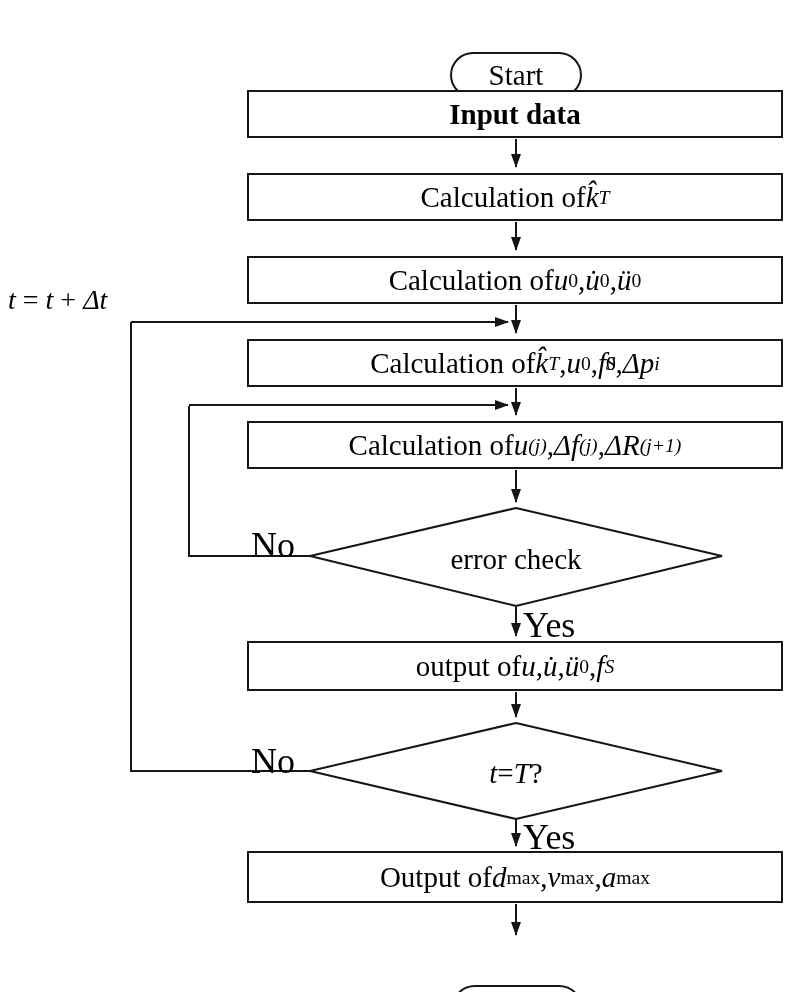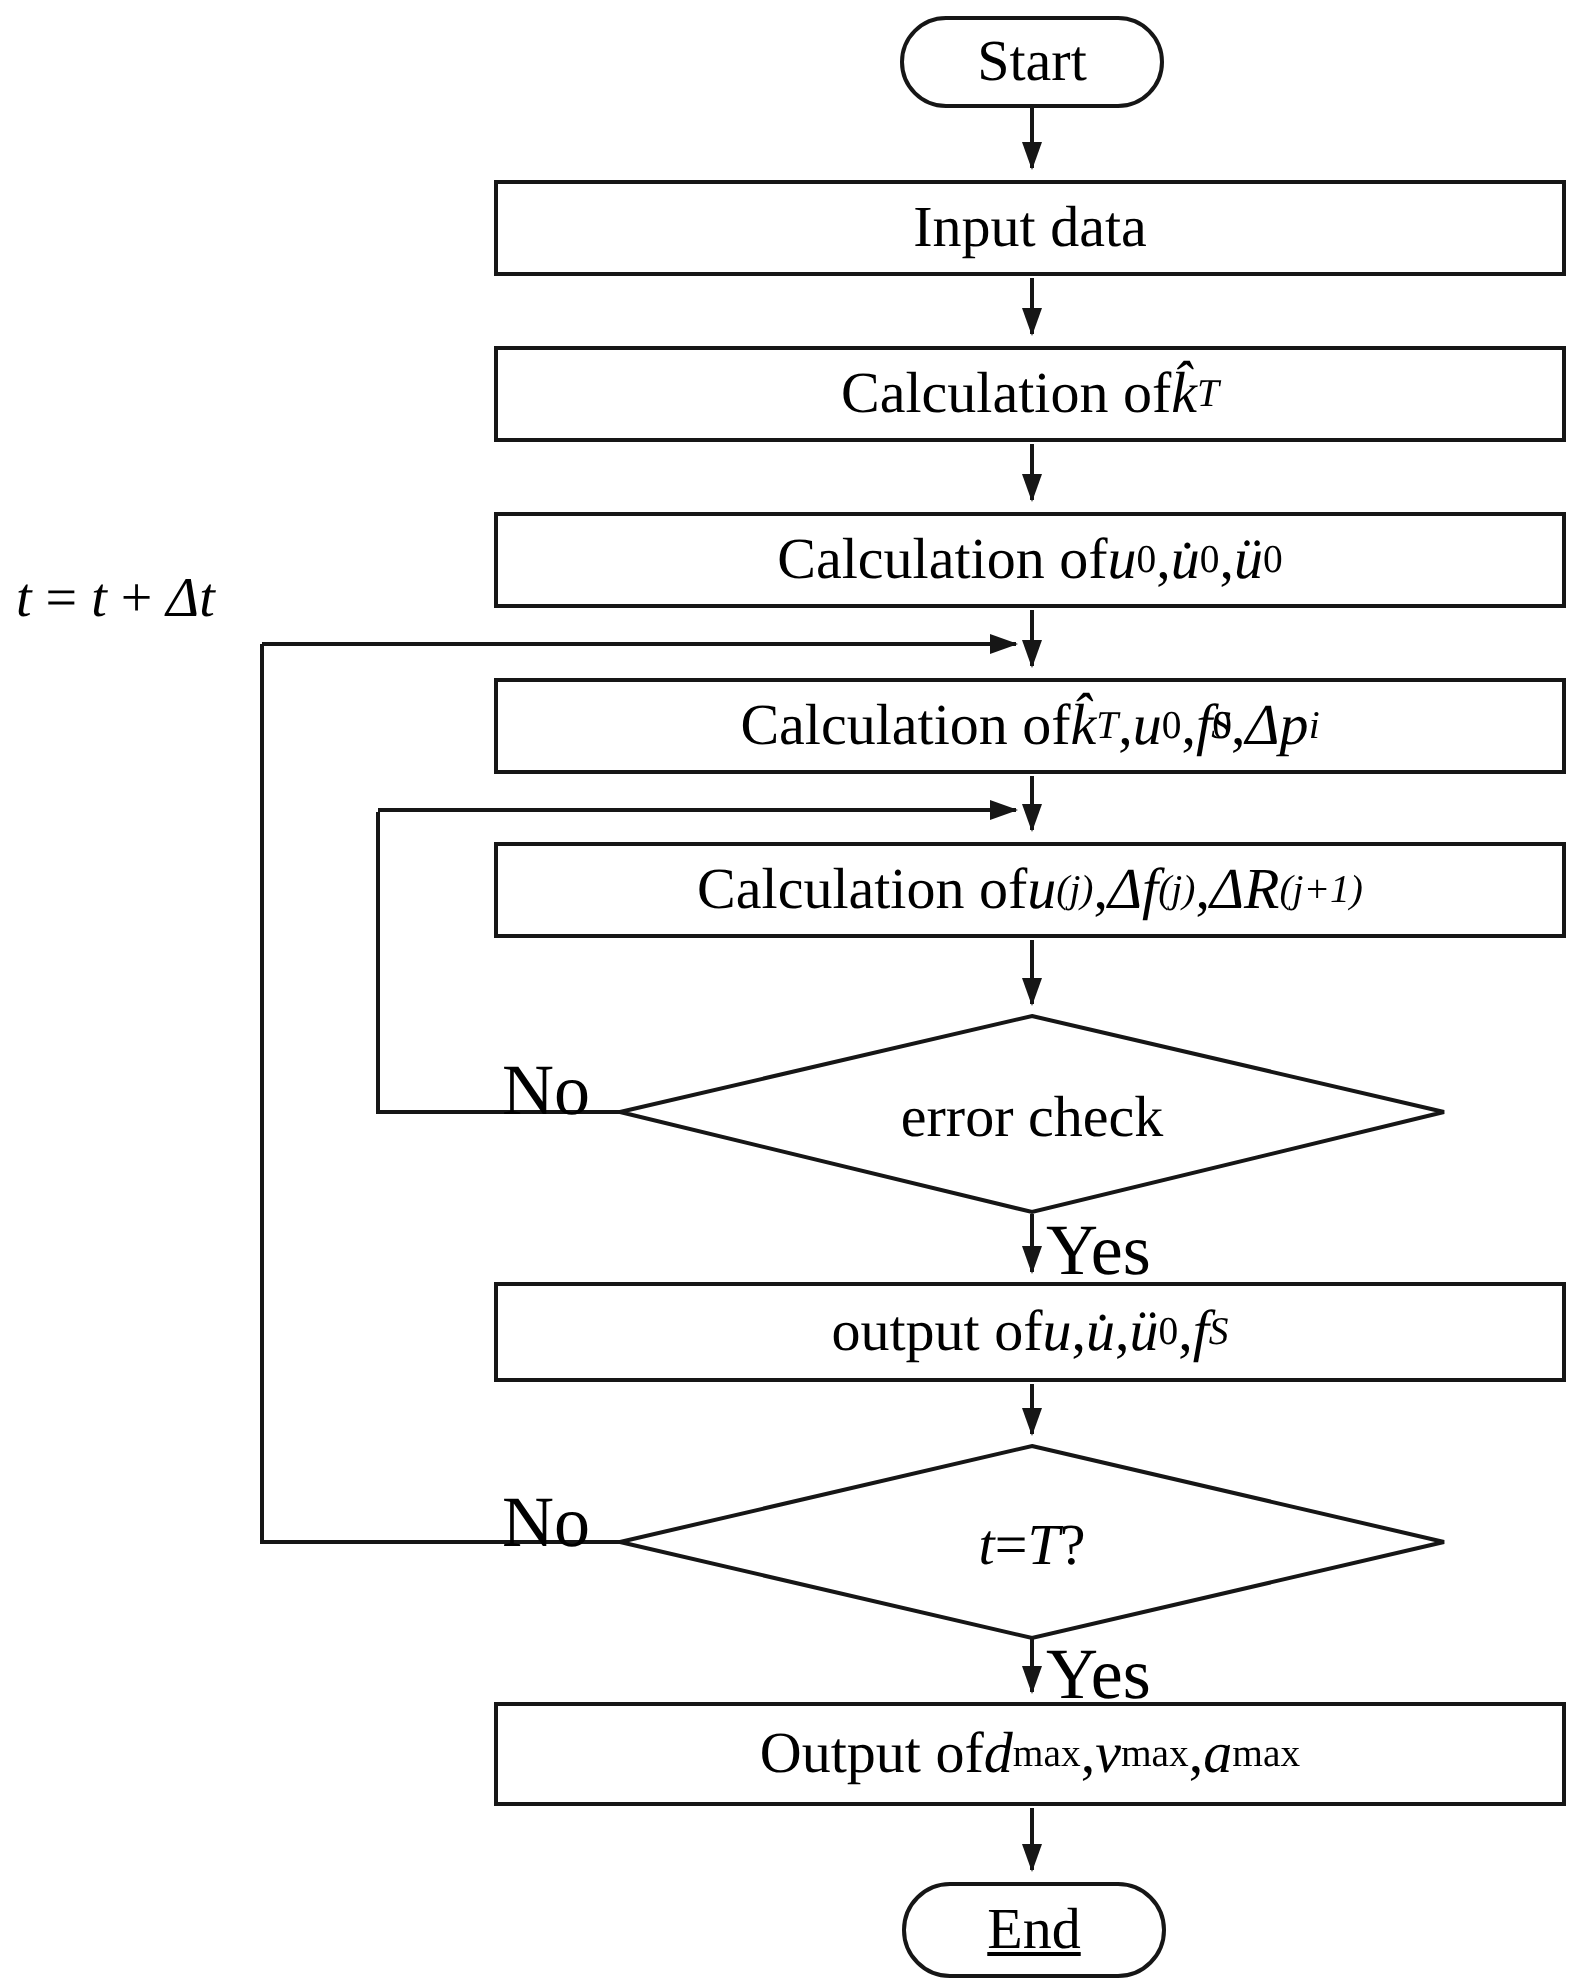--- a/index.html
+++ b/index.html
@@ -22,21 +22,21 @@
   .node {
     position:absolute;
     display:flex; align-items:center; justify-content:center;
     background:var(--paper);
     border:2px solid var(--ink);
     font-size:29px;
     white-space:nowrap;
     z-index:2;
   }
   .process { }
-  .terminator { border-radius:24px; }
+  .terminator { border-radius:24px;margin-top:44px; }
   .dtext {
     position:absolute;
     display:flex; align-items:flex-end; justify-content:center;
     font-size:29px;
     white-space:nowrap;
     z-index:3;
     background:transparent;
   }
   .edge-label {
     position:absolute;
@@ -83,21 +83,21 @@
   </svg>
 
   <div class="node terminator" style="left:450px; top:8px; width:132px; height:46px;">
       <span>Start</span>
     </div>
 
   <div class="node terminator" style="left:451px; top:941px; width:132px; height:48px;text-decoration:underline;">
       <span>End</span>
     </div>
 
-  <div class="node process" style="left:247px; top:90px; width:536px; height:48px;">
+  <div class="node process" style="left:247px; top:90px; width:536px; height:48px;font-weight:bold;">
       <span>Input data</span>
     </div>
 
   <div class="node process" style="left:247px; top:173px; width:536px; height:48px;">
       <span>Calculation of </span>
       <span class="it">k̂</span>
       <sub class="it">T</sub>
     </div>
 
   <div class="node process" style="left:247px; top:256px; width:536px; height:48px;">

